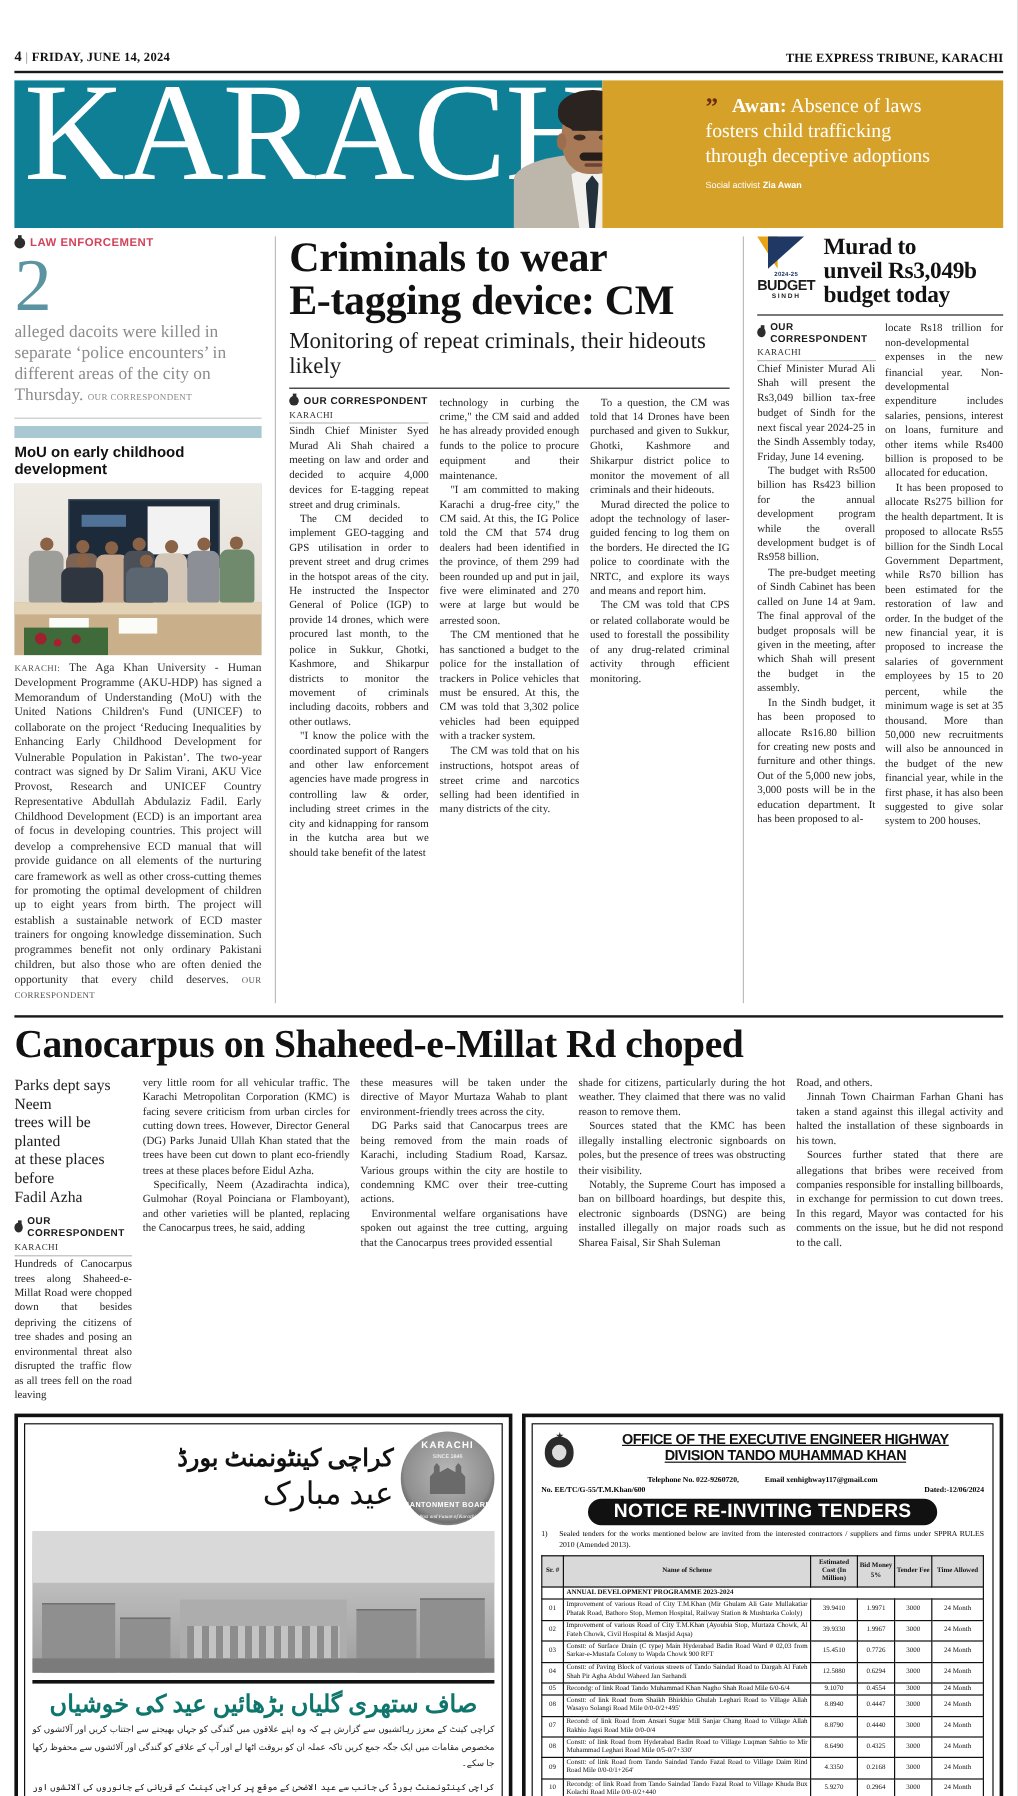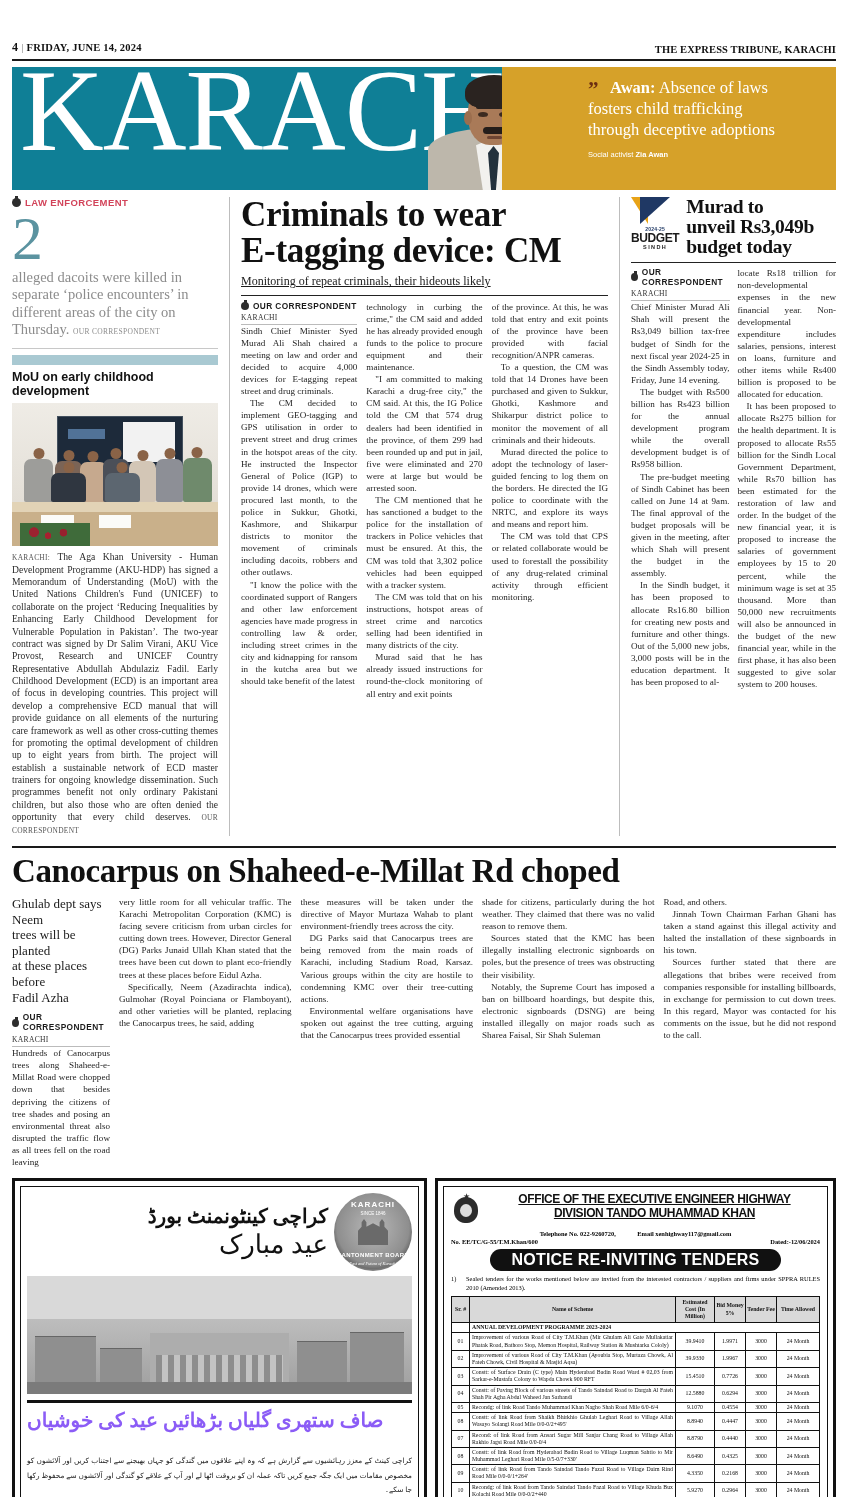--- a/index.html
+++ b/index.html
@@ -68,21 +68,21 @@
   .ph-paper{position:absolute;bottom:13%;width:16%;height:9%;background:#fbfbf8;}
   .ph-paper.a{left:14%;} .ph-paper.b{left:42%;}
   .ph-flower{position:absolute;left:4%;bottom:0;width:34%;height:16%;background:radial-gradient(circle at 20% 40%,#9c2230 8%,transparent 9%),radial-gradient(circle at 40% 55%,#a8202f 7%,transparent 8%),radial-gradient(circle at 62% 42%,#97202e 8%,transparent 9%),#3f6b3a;}
   .pp{position:absolute;bottom:31%;border-radius:7px 7px 2px 2px;}
   .pp .hd{position:absolute;left:50%;transform:translateX(-50%);top:-11px;width:11px;height:11px;border-radius:50%;background:#8a6347;}
   .caption{font-family:"Liberation Serif",serif;font-size:9.6px;line-height:1.29;color:#2b2b2b;text-align:justify;margin-top:5px;}
   .caption .loc{font-size:7.4px;letter-spacing:.3px;font-variant:small-caps;color:#555;}
 
   
   .h1{font-family:"Liberation Serif",serif;font-weight:bold;font-size:35px;line-height:1.02;color:#111;letter-spacing:-.3px;margin:0;}
-  .h1-sub{font-family:"Liberation Serif",serif;font-size:12px;color:#1b1b1b;margin:7px 0 6px 0;line-height:1.1;text-decoration:underline;}
+  .h1-sub{font-family:"Liberation Serif",serif;font-size:19px;color:#1b1b1b;margin:7px 0 6px 0;line-height:1.1;}
   .rule-blk{border:0;border-top:1px solid #222;margin:5px 0 4px 0;}
   .byline{display:flex;align-items:center;gap:4px;font-family:"Liberation Sans",sans-serif;font-weight:bold;font-size:8.3px;letter-spacing:.4px;color:#1b1b1b;}
   .byline .bullet{width:8px;height:8px;border-radius:50%;background:#2d2d2d;position:relative;display:inline-block;}
   .byline .bullet:after{content:"";position:absolute;left:2.5px;top:-2px;width:3px;height:4px;background:#2d2d2d;}
   .byline-loc{font-family:"Liberation Serif",serif;font-size:7.6px;letter-spacing:.3px;font-variant:small-caps;color:#333;margin-top:2px;padding-bottom:2px;border-bottom:1px solid #bbb;}
   .cols3{display:flex;gap:9px;margin-top:5px;}
   .cols3 > div{flex:1;}
   .bodytext{font-family:"Liberation Serif",serif;font-size:9.1px;line-height:1.33;color:#1e1e1e;text-align:justify;hyphens:auto;}
   .bodytext p{margin:0;text-indent:9px;}
   .bodytext p.first{text-indent:0;}
@@ -125,21 +125,21 @@
   .cb-seal .m{position:absolute;left:24px;top:26px;width:30px;height:26px;background:#6a6a6a;clip-path:polygon(0 100%,0 45%,12% 30%,12% 12%,20% 0,28% 12%,28% 30%,50% 16%,72% 30%,72% 12%,80% 0,88% 12%,88% 30%,100% 45%,100% 100%);}
   .cb-seal .b{position:absolute;bottom:13px;left:0;right:0;font-family:"Liberation Sans",sans-serif;font-size:6px;font-weight:bold;letter-spacing:.4px;}
   .cb-seal .b2{position:absolute;bottom:5px;left:0;right:0;font-family:"Liberation Serif",serif;font-size:4.3px;font-style:italic;}
   .cb-photo{height:118px;margin-top:5px;background:linear-gradient(#cfcfcf,#9e9e9e);position:relative;overflow:hidden;}
   .cbp-b{position:absolute;bottom:0;background:#8f8f8f;border-top:1px solid #666;}
   .cbp-sky{position:absolute;left:0;top:0;width:100%;height:36%;background:#d9d9d9;}
   .cbp-arch{position:absolute;bottom:10%;left:32%;width:36%;height:42%;background:#adadad;}
   .cbp-arch:before{content:"";position:absolute;left:4%;bottom:0;width:92%;height:56%;background:repeating-linear-gradient(90deg,#8d8d8d 0 6px,#c3c3c3 6px 12px);}
   .cbp-road{position:absolute;left:0;bottom:0;width:100%;height:10%;background:#7b7b7b;}
   .cb-line{height:3px;background:#111;margin:6px 0 5px 0;}
-  .cb-banner{text-align:left;direction:rtl;font-family:"Liberation Serif",serif;font-size:20px;font-weight:bold;color:#8b5cf6;margin:4px 0 22px 0;}
+  .cb-banner{text-align:center;direction:rtl;font-family:"Liberation Serif",serif;font-size:20px;font-weight:bold;color:#0f766e;margin:4px 0 1px 0;}
   .cb-para{direction:rtl;text-align:justify;font-family:"Liberation Serif",serif;font-size:7.3px;line-height:2.0;color:#1c1c1c;margin-bottom:5px;}
 
   
   .t-inner{border:1px solid #111;padding:6px 7px 7px 7px;}
   .t-head{display:flex;gap:8px;align-items:flex-start;}
   .t-emb{flex:0 0 30px;height:34px;position:relative;}
   .t-emb .crest{position:absolute;left:3px;top:4px;width:24px;height:26px;border-radius:50% 50% 45% 45%;background:#2b2b2b;}
   .t-emb .crest:after{content:"";position:absolute;left:6px;top:7px;width:12px;height:13px;border-radius:50%;background:#ddd;}
   .t-emb .star{position:absolute;left:12px;top:-1px;color:#2b2b2b;font-size:8px;}
   .t-title{flex:1;text-align:center;}
@@ -282,26 +282,24 @@
             <p>The CM decided to implement GEO-tagging and GPS utilisation in order to prevent street and drug crimes in the hotspot areas of the city. He instructed the Inspector General of Police (IGP) to provide 14 drones, which were procured last month, to the police in Sukkur, Ghotki, Kashmore, and Shikarpur districts to monitor the movement of criminals including dacoits, robbers and other outlaws.</p>
             <p>"I know the police with the coordinated support of Rangers and other law enforcement agencies have made progress in controlling law &amp; order, including street crimes in the city and kidnapping for ransom in the kutcha area but we should take benefit of the latest</p>
           </div>
         </div>
         <div>
           <div class="bodytext">
             <p class="first">technology in curbing the crime," the CM said and added he has already provided enough funds to the police to procure equipment and their maintenance.</p>
             <p>"I am committed to making Karachi a drug-free city," the CM said. At this, the IG Police told the CM that 574 drug dealers had been identified in the province, of them 299 had been rounded up and put in jail, five were eliminated and 270 were at large but would be arrested soon.</p>
             <p>The CM mentioned that he has sanctioned a budget to the police for the installation of trackers in Police vehicles that must be ensured. At this, the CM was told that 3,302 police vehicles had been equipped with a tracker system.</p>
             <p>The CM was told that on his instructions, hotspot areas of street crime and narcotics selling had been identified in many districts of the city.</p>
-            <p>Murad said that he has already issued instructions for round-the-clock monitoring of all entry and exit points</p>
           </div>
         </div>
         <div>
           <div class="bodytext">
-            <p class="first">of the province. At this, he was told that entry and exit points of the province have been provided with facial recognition/ANPR cameras.</p>
             <p>To a question, the CM was told that 14 Drones have been purchased and given to Sukkur, Ghotki, Kashmore and Shikarpur district police to monitor the movement of all criminals and their hideouts.</p>
             <p>Murad directed the police to adopt the technology of laser-guided fencing to log them on the borders. He directed the IG police to coordinate with the NRTC, and explore its ways and means and report him.</p>
             <p>The CM was told that CPS or related collaborate would be used to forestall the possibility of any drug-related criminal activity through efficient monitoring.</p>
           </div>
         </div>
       </div>
     </div>
 
     <div class="vrule"></div>
 
@@ -345,21 +343,21 @@
         </div>
       </div>
     </div>
   </div>
 
   <hr class="rule-thick">
   <div>
     <h2 class="h2">Canocarpus on Shaheed-e-Millat Rd choped</h2>
     <div class="cano-grid">
       <div class="cano-lead">
-        <div>Ghulab dept says Neem</div>
+        <div>Parks dept says Neem</div>
         <div>trees will be planted</div>
         <div>at these places before</div>
         <div>Fadil Azha</div>
         <div class="bl">
           <div class="byline">
             <span class="bullet"></span>
             <span>OUR CORRESPONDENT</span>
           </div>
           <div class="byline-loc">KARACHI</div>
           <div class="bodytext">

